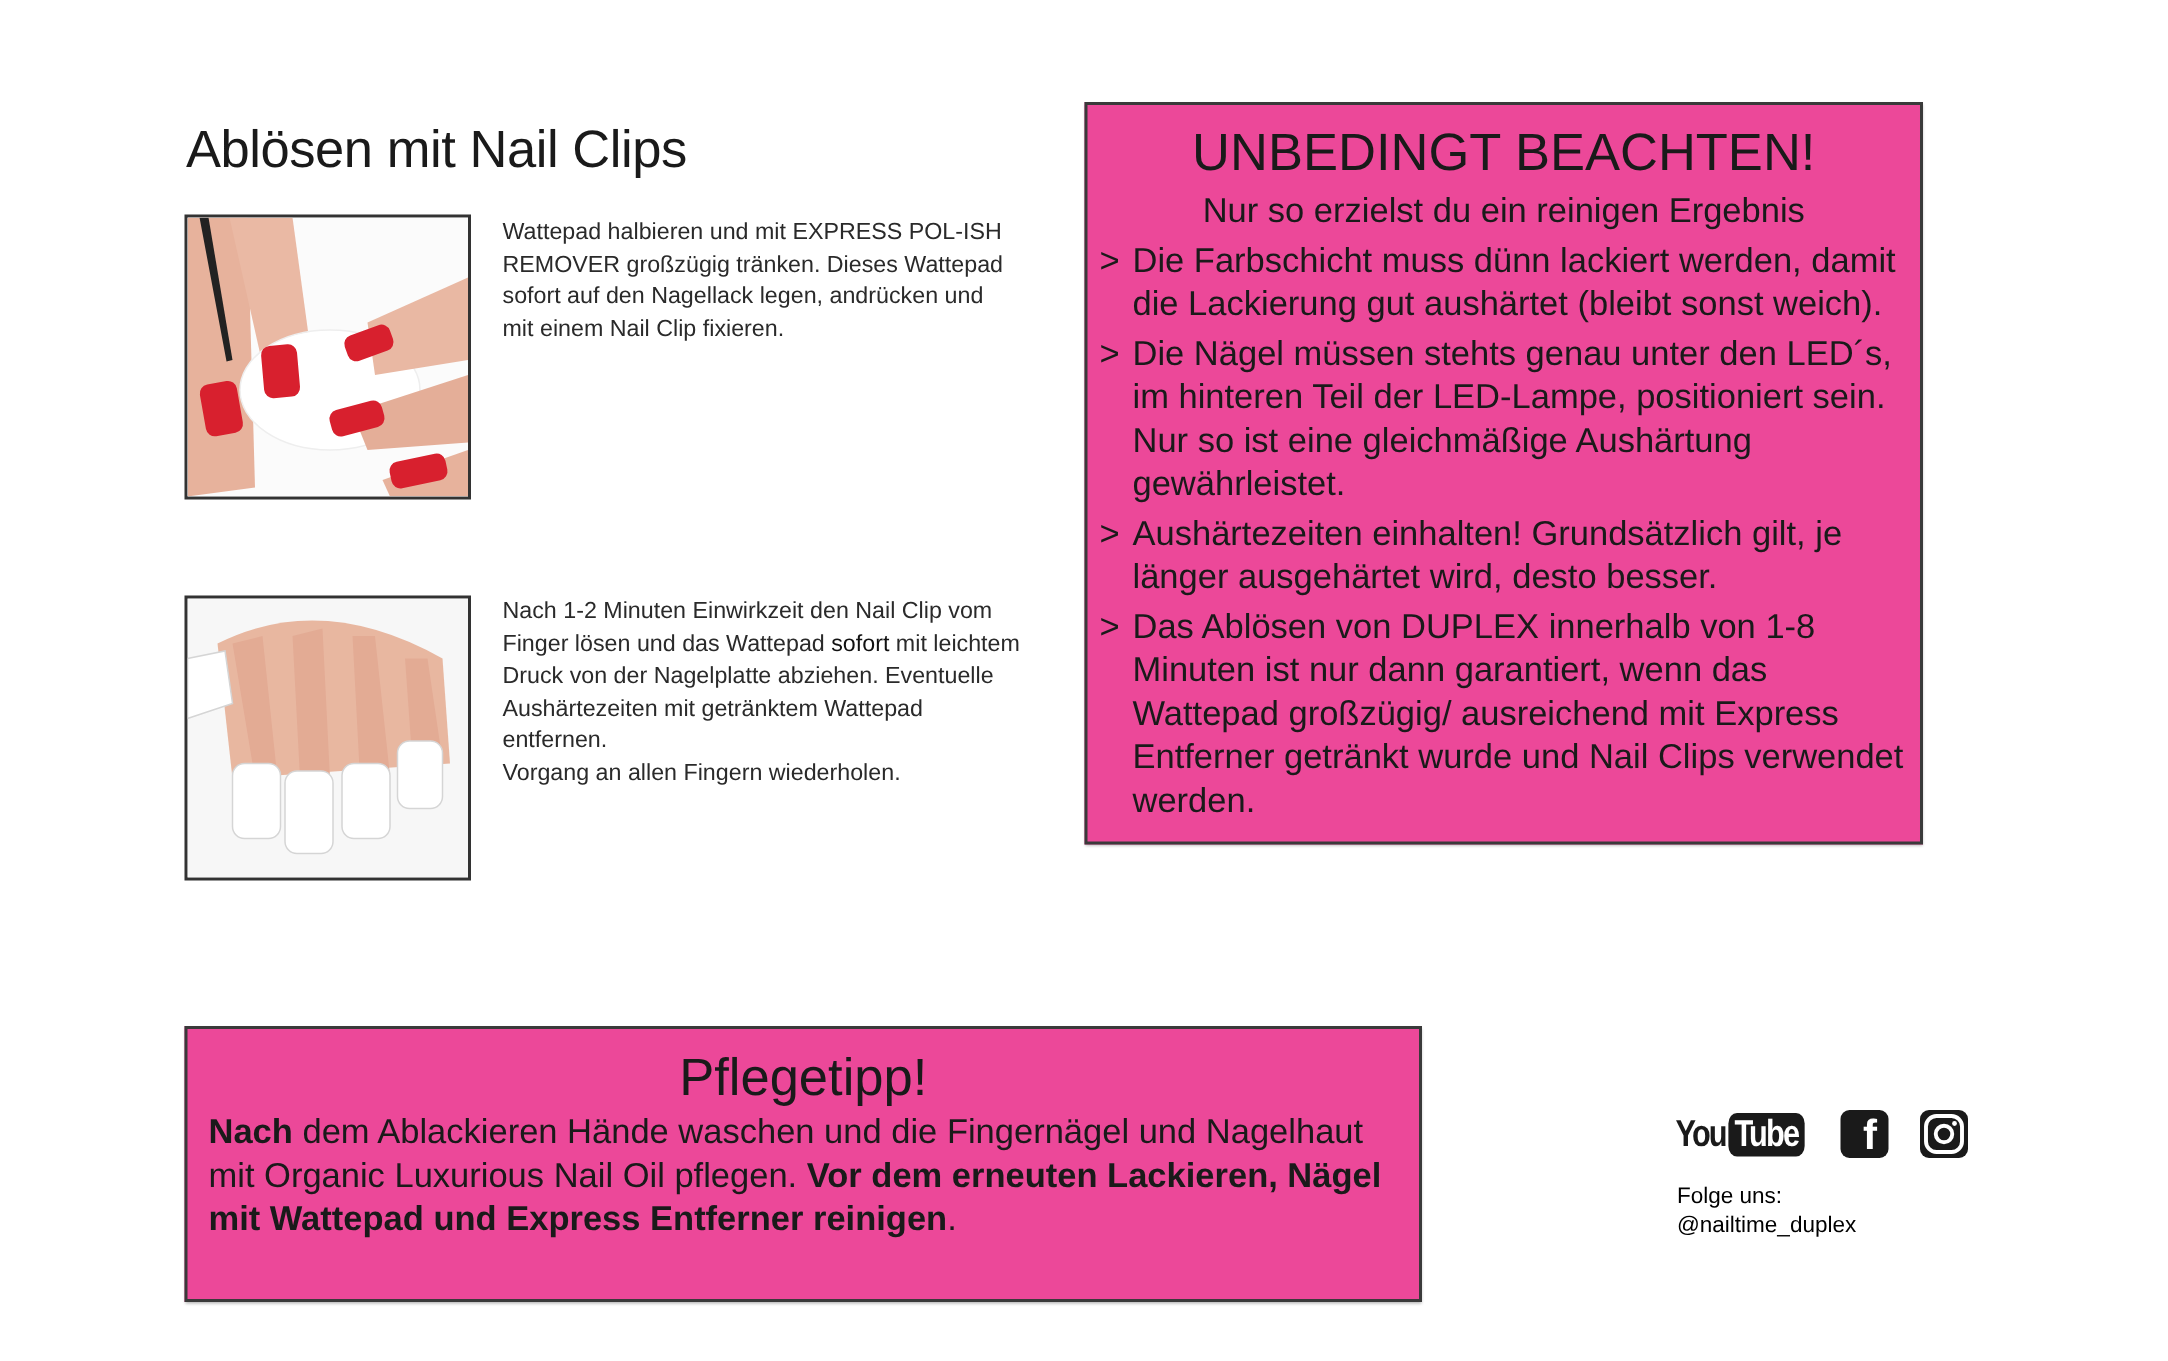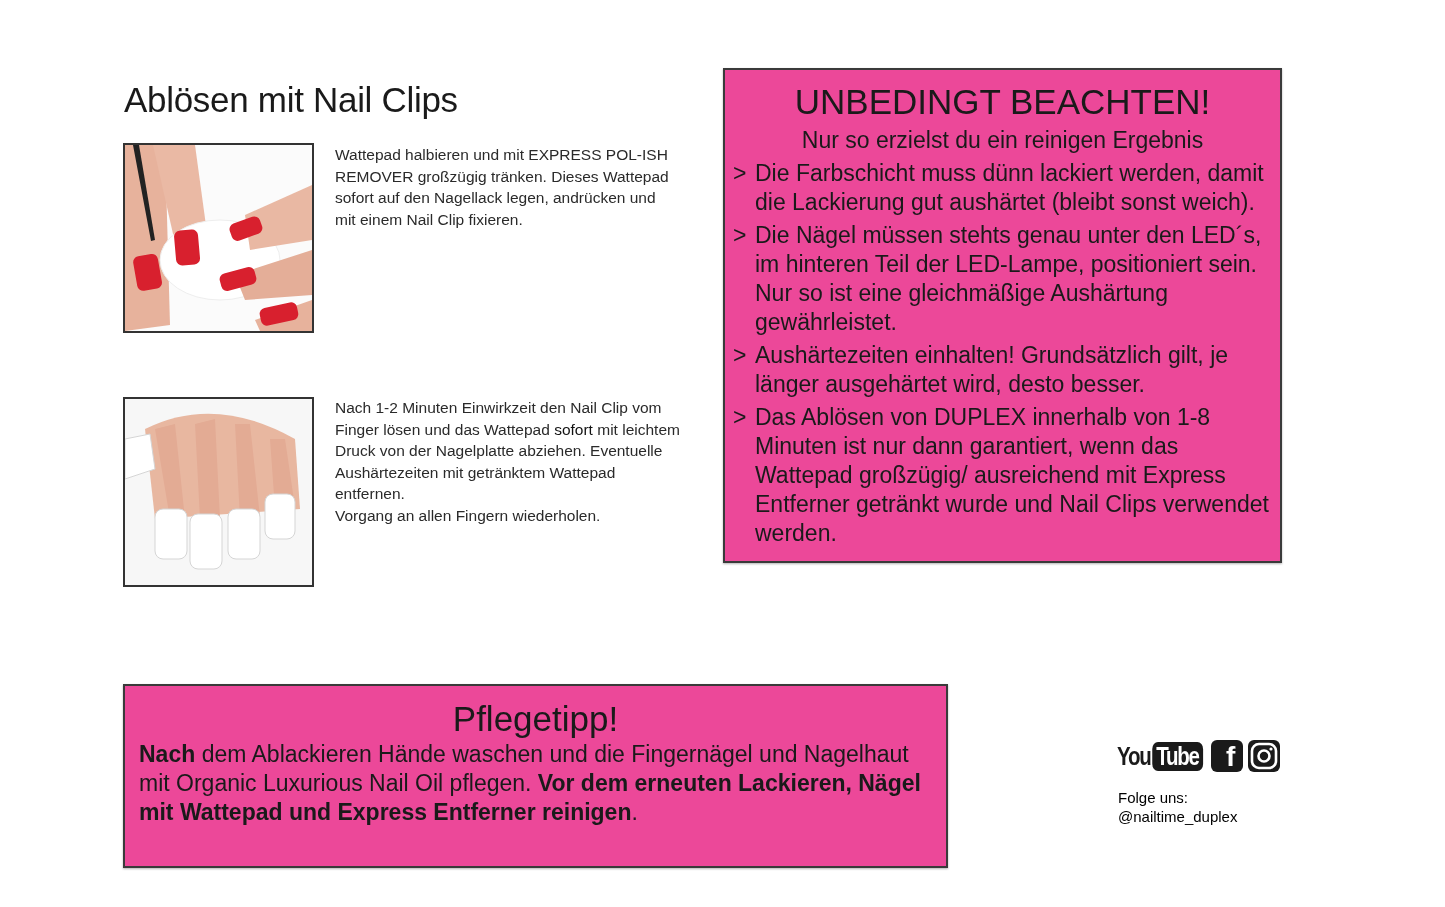--- a/index.html
+++ b/index.html
@@ -22,21 +22,21 @@
   }
   .notice { left: 723px; top: 68px; width: 559px; height: 495px; padding: 12px 8px 0 8px; }
   .notice-title { text-align: center; font-size: 35px; line-height: 40px; margin-bottom: 4px; }
   .notice-sub { text-align: center; font-size: 23px; line-height: 29px; margin-bottom: 4px; }
   .notice-item { display: flex; font-size: 23px; line-height: 29px; margin-bottom: 4px; }
   .notice-item .bullet { width: 22px; flex: none; }
   .care { left: 123px; top: 641px; width: 825px; height: 184px; padding: 12px 14px 0 14px; margin-top: 43px; }
   .care-title { text-align: center; font-size: 35px; line-height: 42px; margin-bottom: 0px; }
   .care-body { font-size: 23px; line-height: 29px; }
   .care-body b { font-weight: bold; }
-  .social { left: 1117px; top: 740px; display: flex; align-items: center; gap: 5px; }
+  .social { left: 1117px; top: 740px; display: flex; align-items: center; gap: 21px; }
   .yt { display: flex; align-items: center; font-family: "Liberation Sans", sans-serif; font-weight: bold; font-size: 25px; letter-spacing: -1.5px; transform: scaleX(0.82); transform-origin: left; margin-right: -16px; }
   .yt .tube { background: #1a1a1a; color: #fff; border-radius: 7px; padding: 0 5px; margin-left: 2px; }
   .fb { width: 32px; height: 32px; background: #1a1a1a; border-radius: 6px; color: #fff; font-weight: bold; font-size: 28px; display: flex; align-items: flex-end; justify-content: center; overflow: hidden; line-height: 30px; }
   .ig { width: 32px; height: 32px; }
   .follow { left: 1118px; top: 788px; font-size: 15px; line-height: 19px; color: #000000; }
 </style>
 </head>
 <body>
 
 <div class="abs title">Ablösen mit Nail Clips</div>

